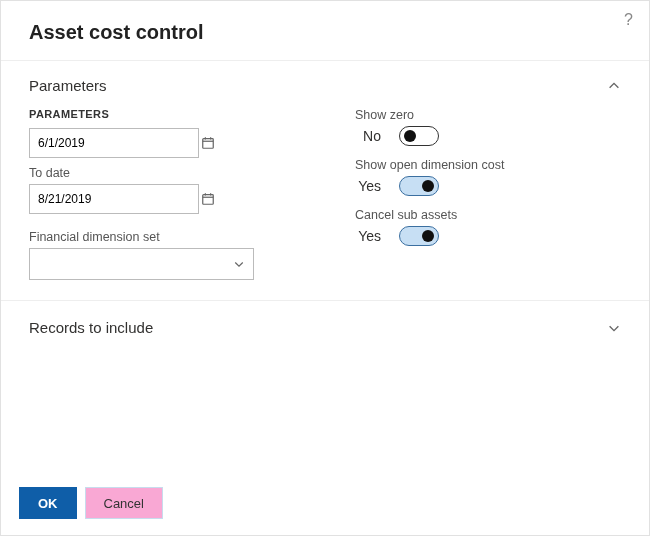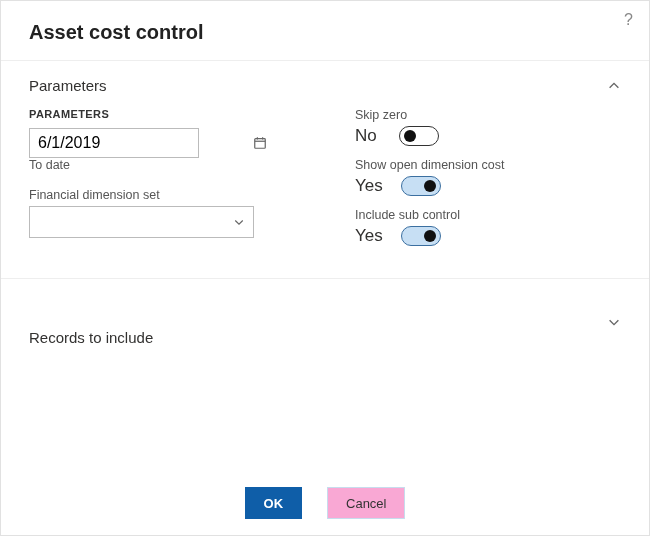--- a/index.html
+++ b/index.html
@@ -80,21 +80,21 @@
     height: 30px;
     border: 1px solid #bbb;
     display: flex;
     align-items: center;
     background: #fff;
   }
   .date-input input {
     border: none;
     outline: none;
     padding: 0 8px;
-    font-size: 16px;
+    font-size: 12px;
     flex: 1;
     height: 100%;
     background: transparent;
   }
   .cal-btn {
     width: 30px;
     height: 100%;
     display: flex;
     align-items: center;
     justify-content: center;
@@ -115,22 +115,23 @@
     background: #fff;
   }
   .dropdown svg { width: 12px; height: 12px; stroke: #666; fill: none; stroke-width: 1.6; }
   .toggle-row {
     display: flex;
     align-items: center;
     gap: 18px;
     margin-top: 2px;
   }
   .toggle-text {
-    font-size: 17px;
+    font-size: 14px;
     min-width: 26px;
+    text-align: right;
   }
   .toggle {
     width: 40px;
     height: 20px;
     border: 1px solid #333;
     border-radius: 10px;
     position: relative;
     cursor: pointer;
     background: #fff;
   }
@@ -167,27 +168,27 @@
     text-align: right;
     background: transparent;
   }
   .right-col .group { margin-bottom: 12px; }
   .records-section {
     display: flex;
     justify-content: space-between;
     align-items: center;
     padding: 18px 28px;
   }
-  .records-section .title { font-size: 15px; margin-top: 32px; }
+  .records-section .title { font-size: 15px; }
   .footer {
     margin-top: auto;
     padding: 14px 18px 16px;
     display: flex;
-    justify-content: center;
-    gap: 25px;
+    justify-content: flex-start;
+    gap: 8px;
   }
   .btn {
     height: 32px;
     padding: 0 18px;
     font-size: 13px;
     border: 1px solid transparent;
     cursor: pointer;
   }
   .btn-primary {
     background: #0f5ea8;
@@ -229,56 +230,67 @@
         <span class="cal-btn">
           <svg viewBox="0 0 16 16">
               <rect x="2" y="3" width="12" height="11" rx="1"></rect>
               <line x1="2" y1="6" x2="14" y2="6"></line>
               <line x1="5" y1="1.5" x2="5" y2="4"></line>
               <line x1="11" y1="1.5" x2="11" y2="4"></line>
             </svg>
         </span>
       </div>
 
-      <div class="field-label" style="margin-top:0">To date</div>
+      <div class="field-label" style="margin-top:8px">To date</div>
+      <div class="date-input">
+        <input type="text" value="8/21/2019" style="">
+        <span class="cal-btn">
+          <svg viewBox="0 0 16 16">
+              <rect x="2" y="3" width="12" height="11" rx="1"></rect>
+              <line x1="2" y1="6" x2="14" y2="6"></line>
+              <line x1="5" y1="1.5" x2="5" y2="4"></line>
+              <line x1="11" y1="1.5" x2="11" y2="4"></line>
+            </svg>
+        </span>
+      </div>
 
       <div class="field-label" style="margin-top:16px">Financial dimension set</div>
       <div class="dropdown">
         <span></span>
         <svg viewBox="0 0 16 16">
             <polyline points="3,6 8,11 13,6"></polyline>
           </svg>
       </div>
     </div>
 
     <div class="col right-col">
 
       <div class="group">
-        <div class="field-label" style="margin-top:0">Skip zero</div>
+        <div class="field-label" style="margin-top:0">Show zero</div>
         <div class="toggle-row">
           <span class="toggle-text">No</span>
           <div class="toggle">
               <div class="knob"></div>
             </div>
         </div>
       </div>
 
 
       <div class="group">
         <div class="field-label">Show open dimension cost</div>
         <div class="toggle-row">
           <span class="toggle-text">Yes</span>
           <div class="toggle on">
               <div class="knob"></div>
             </div>
         </div>
       </div>
 
       <div class="group">
-        <div class="field-label">Include sub control</div>
+        <div class="field-label">Cancel sub assets</div>
         <div class="toggle-row">
           <span class="toggle-text">Yes</span>
           <div class="toggle on">
               <div class="knob"></div>
             </div>
         </div>
       </div>
 
     </div>
   </div>

